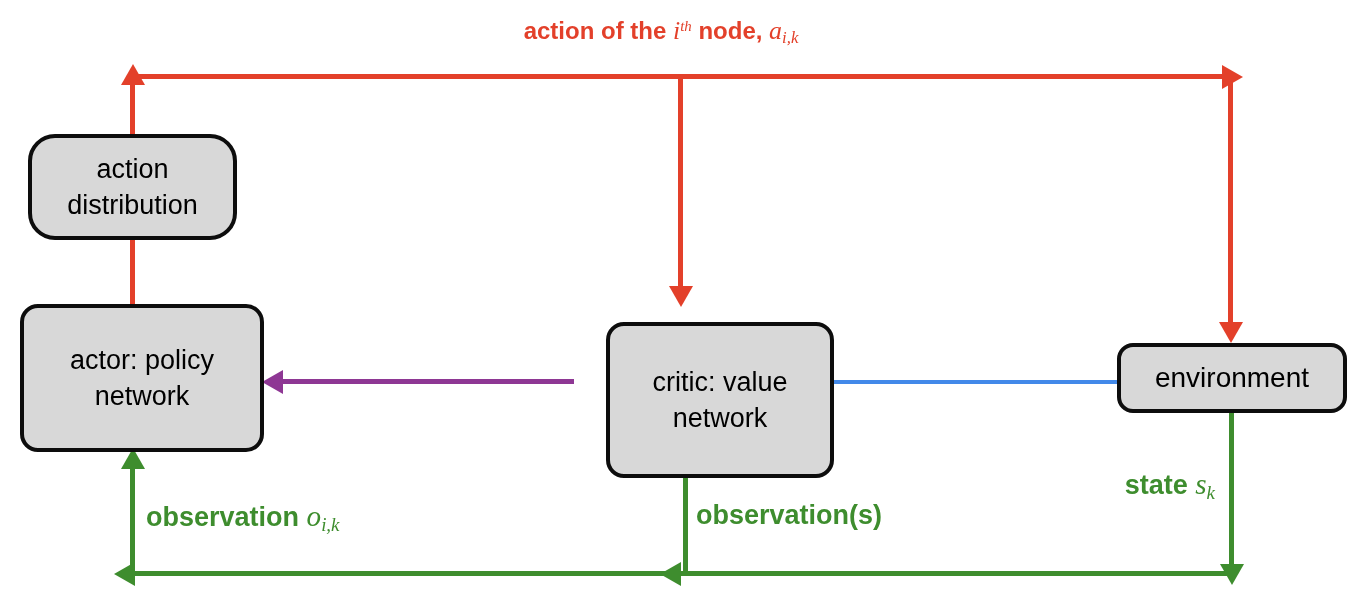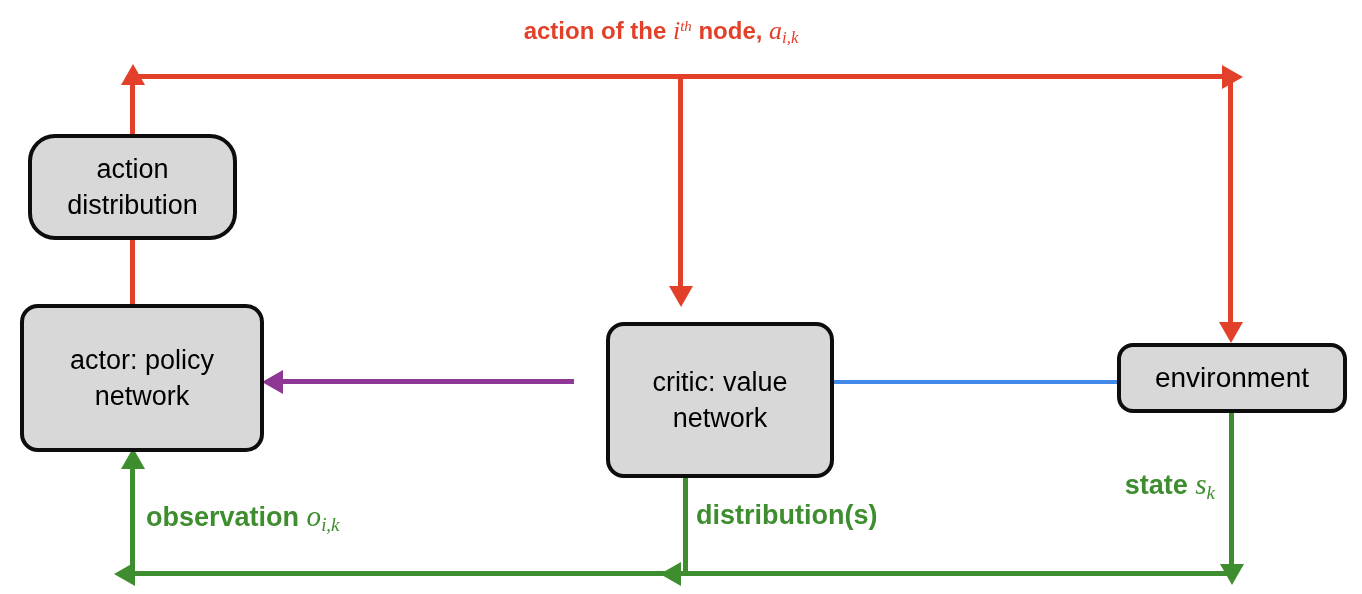--- a/index.html
+++ b/index.html
@@ -120,15 +120,15 @@
   </div>
 
   <div class="lbl lbl-center red" style="left:331px; top:16px; width:660px; font-size:24px;"><span>action of the </span><span class="mi">i</span><sup>th</sup><span> node, </span><span class="mi">a</span><sub>i,k</sub></div>
 
 
 
   <div class="lbl green" style="left:146px; top:500px;"><span>observation </span><span class="mi">o</span><sub>i,k</sub></div>
 
   <div class="lbl lbl-right green" style="left:1020px; top:468px; width:195px;"><span>state </span><span class="mi">s</span><sub>k</sub></div>
 
-  <div class="lbl green" style="left:696px; top:500px;">distribution(s)</div>
+  <div class="lbl green" style="left:696px; top:500px;">observation(s)</div>
 
 </div>
 
 </body></html>

